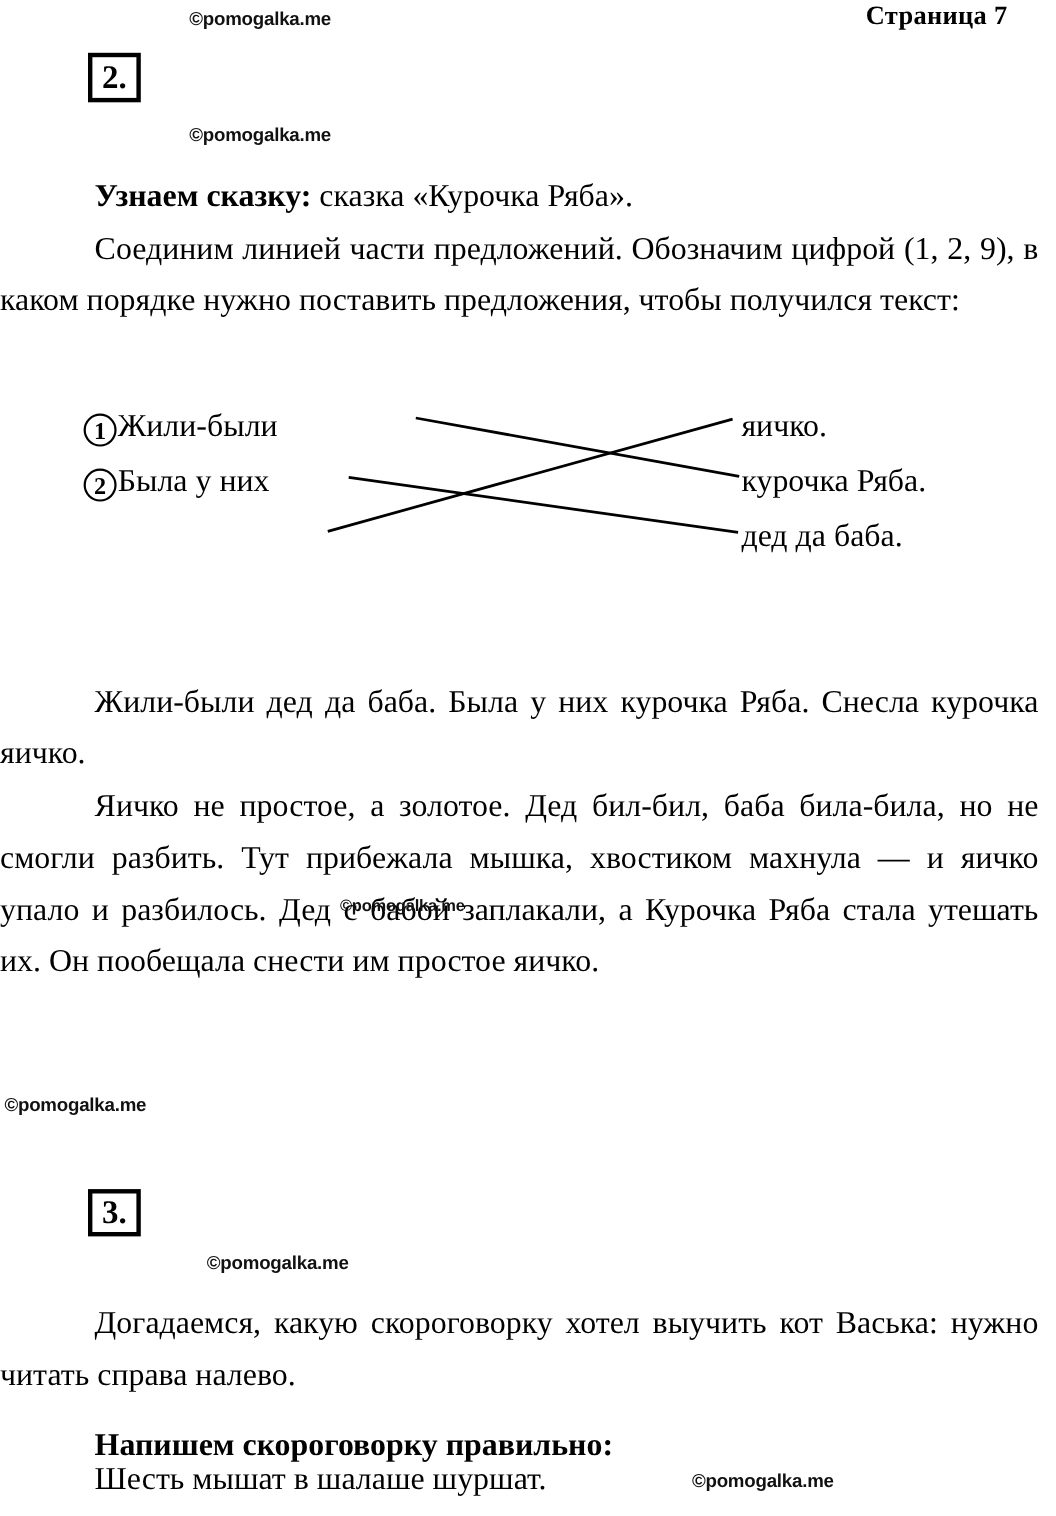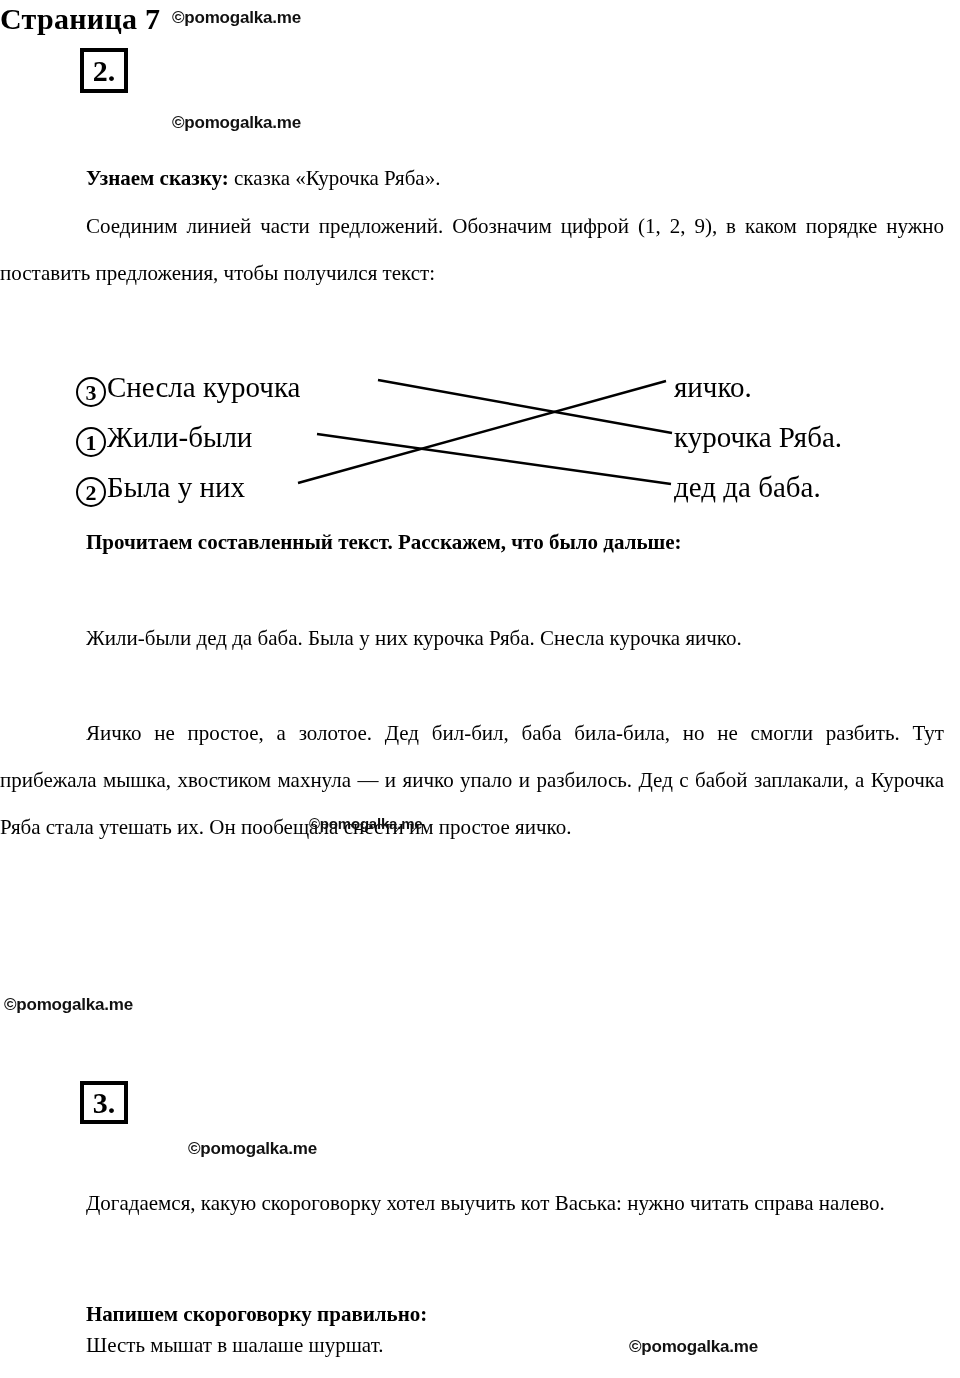--- a/index.html
+++ b/index.html
@@ -18,22 +18,22 @@
     overflow: hidden;
     background: #ffffff;
   }
 
   
   .page-title {
     position: absolute;
     left: 0;
     top: 2px;
     width: 916px;
-    text-align: left;
-    font-size: 30px;
+    text-align: right;
+    font-size: 24px;
     font-weight: bold;
     letter-spacing: 0.3px;
   }
 
   
   .watermark {
     position: absolute;
     font-family: "Liberation Sans", "DejaVu Sans", sans-serif;
     font-weight: bold;
     font-size: 17px;
@@ -52,21 +52,21 @@
     justify-content: center;
     font-size: 30px;
     font-weight: bold;
     line-height: 1;
     box-sizing: border-box;
   }
 
   
   .para {
     position: absolute;
-    font-size: 21px;
+    font-size: 29px;
     line-height: 47px;
     white-space: pre-wrap;
   }
   .para b { font-weight: bold; }
 
   
   .match-left, .match-right {
     position: absolute;
     font-size: 29px;
     line-height: 50px;
@@ -102,38 +102,36 @@
 
   <div class="page-title">Страница 7</div>
 
   <div class="ex-box" style="left:80px; top:48px; width:48px; height:45px;">2.</div>
 
   <div class="para" style="left:86px; top:155px; width:860px;"><b>Узнаем сказку:</b><span> сказка «Курочка Ряба».</span></div>
 
   <div class="para" style="left:0px; top:203px; width:944px; text-indent:86px; text-align:justify;">Соединим линией части предложений. Обозначим цифрой (1, 2, 9), в каком порядке нужно поставить предложения, чтобы получился текст:</div>
 
   <div class="match-left" style="left:76px; top:362px;">
-    <div><span class="circled">3</span><span>Снесла курочка</span></div>
     <div><span class="circled">1</span><span>Жили-были</span></div>
     <div><span class="circled">2</span><span>Была у них</span></div>
   </div>
 
   <div class="match-right" style="left:674px; top:362px;">
     <div>яичко.</div>
     <div>курочка Ряба.</div>
     <div>дед да баба.</div>
   </div>
 
   <svg id="match-lines" viewBox="0 0 960 1378">
       <line x1="378" y1="380" x2="672" y2="433" stroke="#000000" stroke-width="2.5"></line>
       <line x1="317" y1="434" x2="671" y2="484" stroke="#000000" stroke-width="2.5"></line>
       <line x1="298" y1="483" x2="666" y2="381" stroke="#000000" stroke-width="2.5"></line>
     </svg>
 
-  <div class="para" style="left:0px; top:519px; width:944px; text-indent:86px; text-align:justify;"><b>Прочитаем составленный текст. Расскажем, что было дальше:</b></div>
 
   <div class="para" style="left:0px; top:710px; width:944px; text-indent:86px; text-align:justify;">Яичко не простое, а золотое. Дед бил-бил, баба била-била, но не смогли разбить. Тут прибежала мышка, хвостиком махнула — и яичко упало и разбилось. Дед с бабой заплакали, а Курочка Ряба стала утешать их. Он пообещала снести им простое яичко.</div>
 
   <div class="para" style="left:0px; top:615px; width:944px; text-indent:86px; text-align:justify;">Жили-были дед да баба. Была у них курочка Ряба. Снесла курочка яичко.</div>
 
   <div class="ex-box" style="left:80px; top:1081px; width:48px; height:43px;">3.</div>
 
   <div class="para" style="left:0px; top:1180px; width:944px; text-indent:86px; text-align:justify;font-family:Liberation Serif, serif;">Догадаемся, какую скороговорку хотел выучить кот Васька: нужно читать справа налево.</div>
 
   <div class="para" style="left:86px; top:1275px; width:860px;margin-top:16px;"><b>Напишем скороговорку правильно:</b></div>

